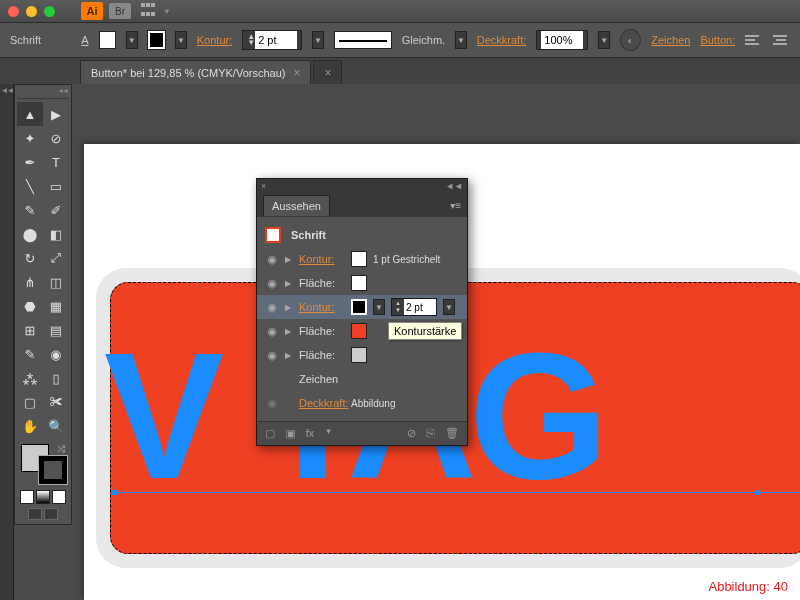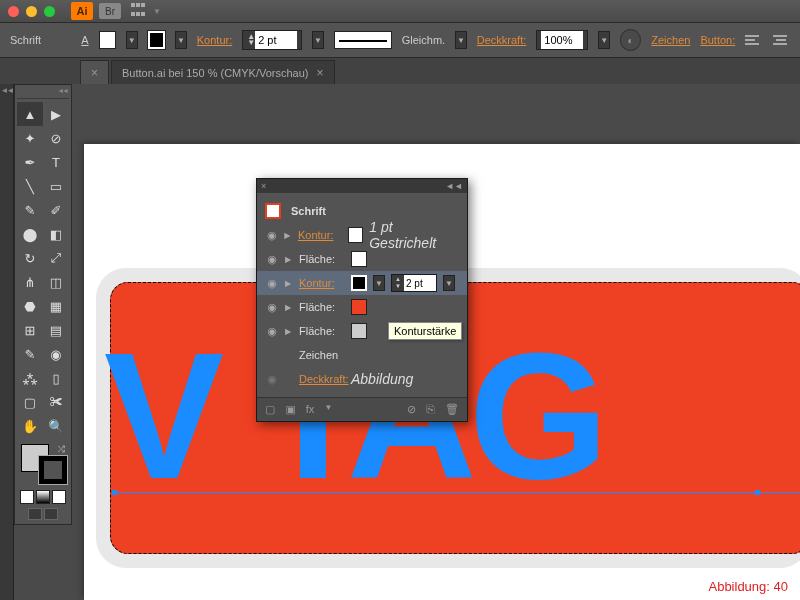--- a/index.html
+++ b/index.html
@@ -3,21 +3,21 @@
 <meta charset="utf-8">
 <style>
 * { margin:0; padding:0; box-sizing:border-box; font-family:Arial,sans-serif; }
 body { background:#4a4a4a; width:800px; height:600px; overflow:hidden; position:relative; }
 
 
 .titlebar { height:22px; background:linear-gradient(#5a5a5a,#4a4a4a); display:flex; align-items:center; padding:0 8px; gap:6px; }
 .traffic { display:flex; gap:7px; }
 .dot { width:11px; height:11px; border-radius:50%; }
 .dot.r{background:#ff5f56}.dot.y{background:#ffbd2e}.dot.g{background:#27c93f}
-.ai-badge { width:22px; height:18px; background:#ff7b00; color:#4a2800; font-size:11px; font-weight:bold; display:flex; align-items:center; justify-content:center; margin-left:10px; border-radius:2px;}
+.ai-badge { width:22px; height:18px; background:#ff7b00; color:#4a2800; font-size:11px; font-weight:bold; display:flex; align-items:center; justify-content:center; margin-left:20px; border-radius:2px;}
 .br-badge { width:22px; height:16px; background:#888; color:#333; font-size:10px; display:flex; align-items:center; justify-content:center; border-radius:2px; }
 .grid-icon { width:16px; height:16px; display:flex; flex-wrap:wrap; gap:1px; margin-left:4px;}
 .grid-icon span{width:4px;height:4px;background:#aaa;}
 
 
 .controlbar { height:36px; background:#535353; border-top:1px solid #2a2a2a; border-bottom:1px solid #2a2a2a; display:flex; align-items:center; padding:0 10px; gap:10px; font-size:11px; color:#ccc; }
 .controlbar .label { color:#ccc; }
 .controlbar .olabel { color:#e08a3a; text-decoration:underline; cursor:pointer; }
 .ctrl-box { background:#3a3a3a; border:1px solid #222; height:20px; display:flex; align-items:center; padding:0 4px; }
 .ctrl-input { background:#fff; color:#000; border:none; height:18px; width:42px; font-size:11px; padding:0 3px; }
@@ -76,21 +76,21 @@
 .ap-body { padding:6px 8px; }
 .ap-hrow { display:flex; align-items:center; gap:10px; padding:4px 0; }
 .ap-icon-box { width:16px; height:16px; border:2px solid #e04020; background:#fff; }
 .ap-row { display:flex; align-items:center; gap:6px; padding:3px 0; height:24px;}
 .ap-row.sel { background:#5f6b7a; margin:0 -8px; padding:3px 8px;}
 .eye { width:14px; color:#aaa; font-size:11px; text-align:center;}
 .tri { width:8px; color:#aaa; font-size:8px;}
 .ap-label { width:46px; }
 .ap-label.o { color:#e08a3a; text-decoration:underline; }
 .ap-sw { width:16px; height:16px; border:1px solid #222; }
-.ap-val { font-size:14px; color:#ddd;font-style:italic; }
+.ap-val { font-size:10px; color:#ddd; }
 .ap-stepper { display:flex; align-items:center; background:#3a3a3a; border:1px solid #1a1a1a; height:18px;}
 .ap-stepper .updown{ width:12px; display:flex; flex-direction:column; font-size:6px; color:#ccc; text-align:center; line-height:7px;}
 .ap-stepper input { width:32px; height:16px; background:#fff; border:none; font-size:10px; padding:0 2px; color:#000;}
 .ap-footer { height:24px; border-top:1px solid #333; background:#4a4a4a; display:flex; align-items:center; justify-content:space-between; padding:0 8px; color:#999; font-size:11px;}
 .ap-footer .grp{display:flex;gap:10px;}
 .tooltip { position:absolute; background:#ffffe1; border:1px solid #888; color:#000; font-size:11px; padding:2px 5px; left:388px; top:322px; z-index:100; box-shadow:1px 1px 3px rgba(0,0,0,0.3);}
 </style>
 </head>
 <body>
 
@@ -145,24 +145,24 @@
     </div>
   <div class="align-icon">
       <span style="width:14px"></span>
       <span style="width:10px;margin:0 auto"></span>
       <span style="width:14px"></span>
     </div>
 </div>
 
 <div class="tabbar">
   <div class="dtab">
+    <span>Button* bei 129,85 % (CMYK/Vorschau)</span>
     <span class="x">×</span>
   </div>
   <div class="dtab inactive">
-    <span>Button.ai bei 150 % (CMYK/Vorschau)</span>
     <span class="x">×</span>
   </div>
 </div>
 
 <div class="leftstrip">
     <div class="arrows">◄◄</div>
   </div>
 
 <div class="tools">
   <div class="tools-header"></div>
@@ -247,20 +247,24 @@
     <div class="selection-line"></div>
     <div class="caption">Abbildung: 40</div>
   </div>
 </div>
 
 <div class="apanel">
   <div class="ap-top">
       <span>×</span>
       <span>◄◄</span>
     </div>
+  <div class="ap-tabs">
+    <div class="ap-tab">Aussehen</div>
+    <div class="ap-menu">▾≡</div>
+  </div>
   <div class="ap-body">
     <div class="ap-hrow">
       <div class="ap-icon-box"></div>
       <span style="font-weight:bold">Schrift</span>
     </div>
 
     <div class="ap-row">
       <span class="eye">◉</span>
       <span class="tri">▶</span>
       <span class="ap-label o">Kontur:</span>

